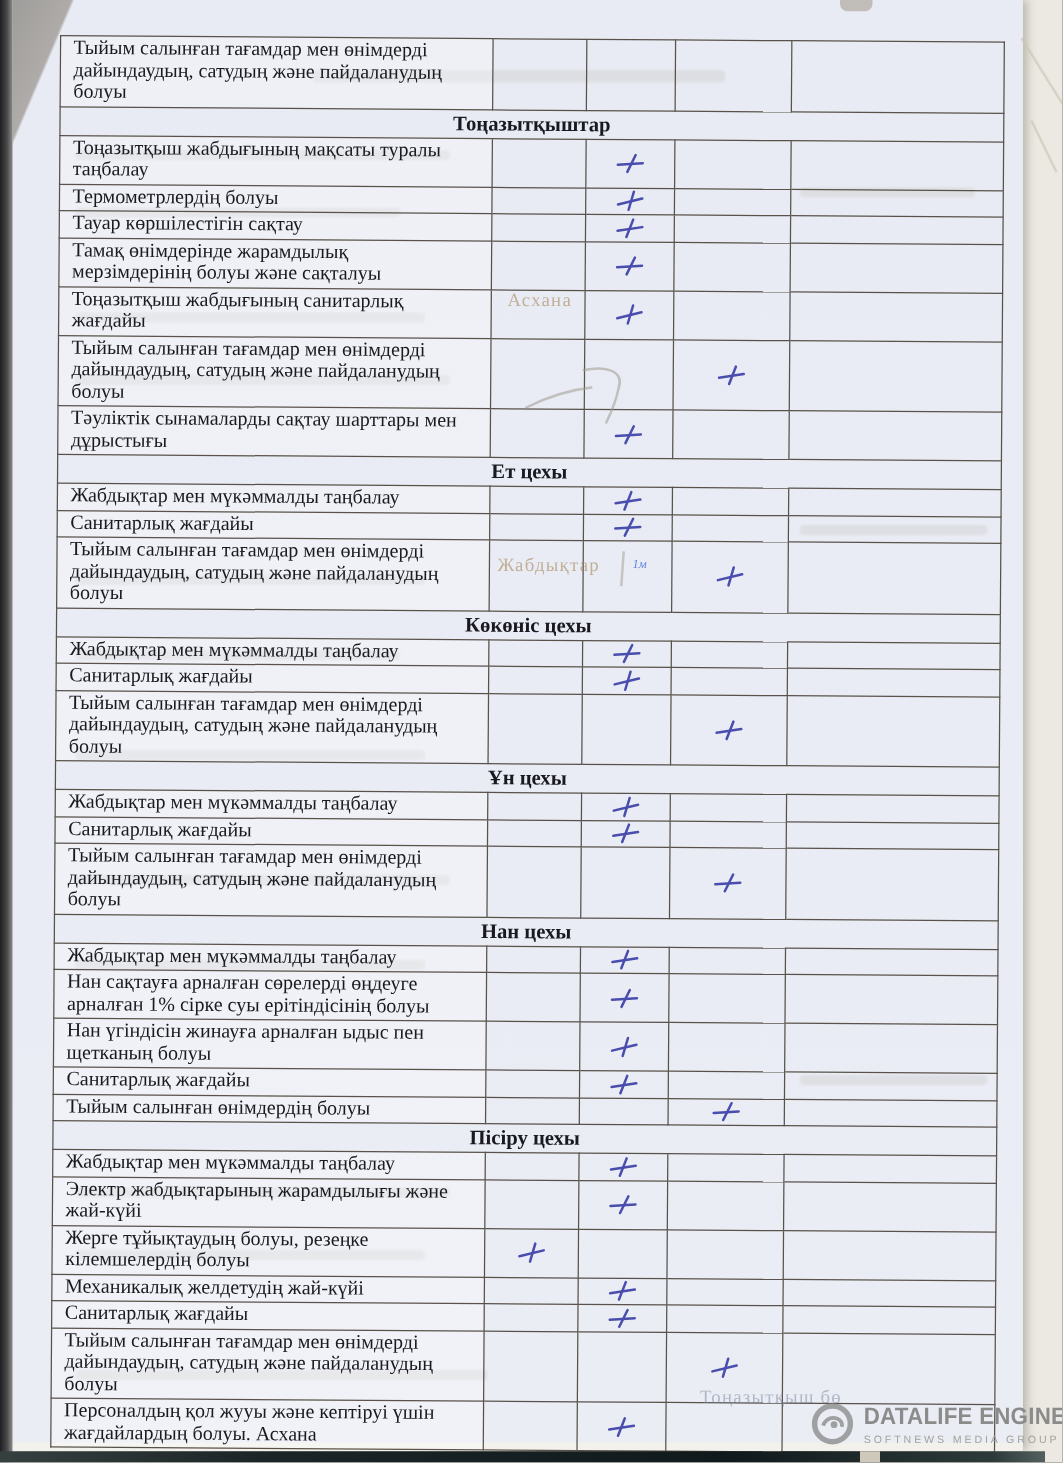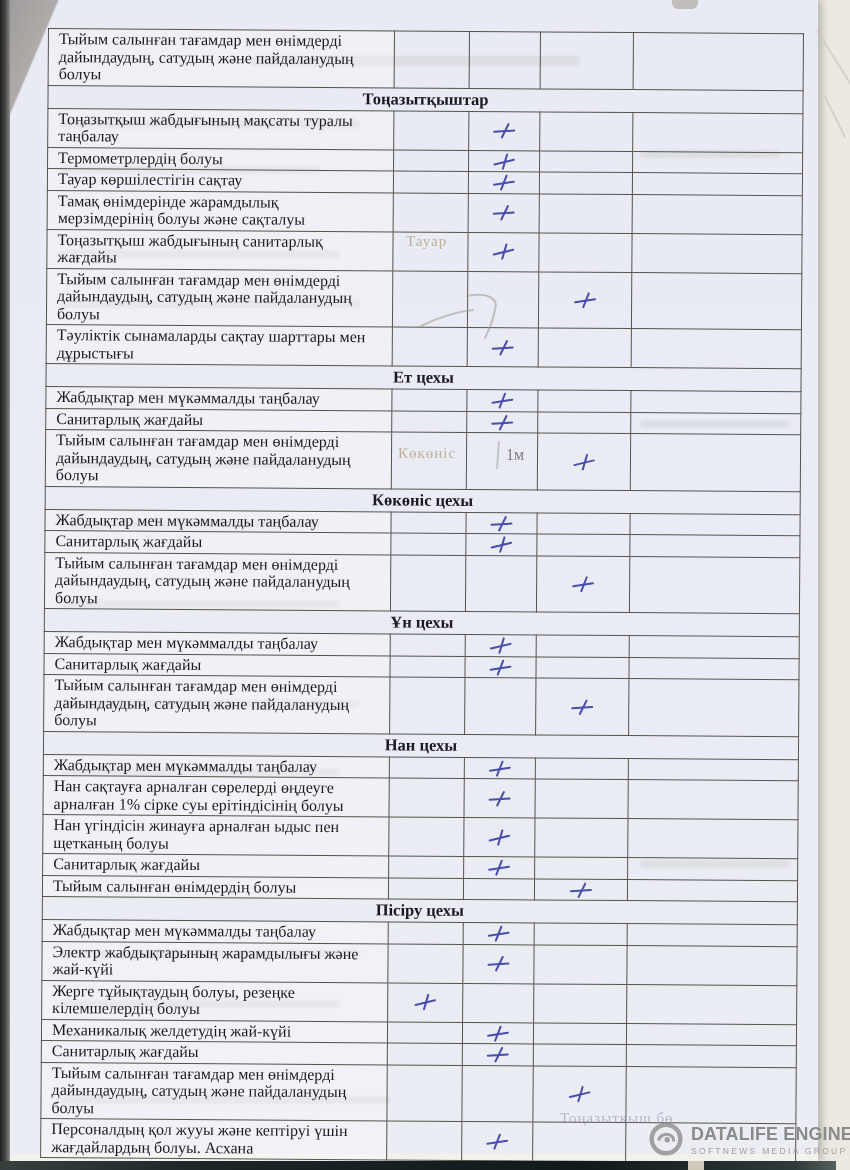--- a/index.html
+++ b/index.html
@@ -30,21 +30,21 @@
   .check{display:inline-block;position:relative;width:24px;height:19px;vertical-align:middle;
          transform:rotate(var(--r,0deg));opacity:.92;}
   .check::before{content:"";position:absolute;left:1px;top:9px;width:22px;height:2px;
          background:#3c40a8;border-radius:2px;transform:rotate(-9deg);}
   .check::after{content:"";position:absolute;left:11.5px;top:1px;width:2px;height:16.5px;
          background:#3c40a8;border-radius:2px;transform:rotate(21deg);}
 
   .ghost{position:absolute;z-index:3;font-size:15px;letter-spacing:1px;
          color:rgba(160,125,75,.55);filter:blur(.4px);white-space:nowrap;}
   .ghost.blue{color:rgba(120,130,155,.5);}
-  .pencil-note{position:absolute;z-index:3;color:#404040;opacity:.65;font-size:16px;}
+  .pencil-note{position:absolute;z-index:3;color:#1d4ed8;opacity:.65;font-size:10px;font-style:italic;}
   .pencil-bar{position:absolute;z-index:3;width:2px;height:28px;background:#a8a39b;
          opacity:.55;transform:rotate(4deg);}
   .smudge{position:absolute;z-index:1;background:#7a6a4a;opacity:.09;border-radius:3px;
          filter:blur(1px);}
   .squiggle{position:absolute;z-index:3;opacity:.55;}
 
   .wm{position:absolute;left:648px;top:1121px;z-index:5;display:flex;align-items:center;
          gap:7px;font-family:"Liberation Sans",sans-serif;}
   .wm-text{display:flex;flex-direction:column;}
   .wm-title{font-size:19px;font-weight:bold;color:#8b8b8b;letter-spacing:.2px;
@@ -330,22 +330,22 @@
 жағдайлардың болуы. Асхана</td>
             <td class="cell"></td>
             <td class="cell"><span class="check" style="--r: 0deg;"></span></td>
             <td class="cell"></td>
             <td class="cell"></td>
           </tr>
         </tbody>
     </table>
   </div>
 
-  <div class="ghost" style="left:406px;top:233px">Тауар</div>
-  <div class="ghost" style="left:398px;top:445px">Көкөніс</div>
+  <div class="ghost" style="left:406px;top:233px">Асхана</div>
+  <div class="ghost" style="left:398px;top:445px">Жабдықтар</div>
   <div class="ghost blue" style="left:560px;top:1110px">Тоңазытқыш бө</div>
 
   <svg class="squiggle" style="left:415px;top:288px" width="110" height="55" viewBox="0 0 110 55">
     <path d="M6 38 C 22 30, 40 24, 58 22" stroke="#a19c93" stroke-width="2" fill="none" stroke-linecap="round"></path>
     <path d="M52 8 C 72 4, 84 10, 80 22 C 78 32, 74 42, 70 50" stroke="#a19c93" stroke-width="2" fill="none" stroke-linecap="round"></path>
   </svg>
   <div class="pencil-bar" style="left:497px;top:441px"></div>
   <div class="pencil-note" style="left:506px;top:446px">1м</div>
 
   <div class="corner-shade"></div>

